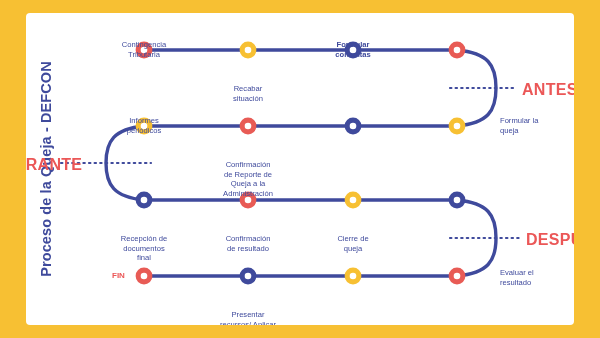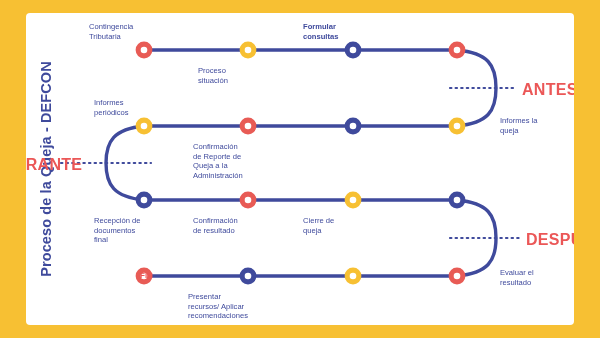--- a/index.html
+++ b/index.html
@@ -42,21 +42,21 @@
     left: 0; top: 0;
     width: 548px; height: 312px;
   }
   .nodelabel {
     position: absolute;
     color: #3F4A9C;
     font-size: 7.6px;
     line-height: 9.6px;
     white-space: pre-line;
   }
-  .nodelabel.c { transform: translateX(-50%); }
+  .nodelabel.c { text-align: center; transform: translateX(-50%); margin-top: 18px; }
   .nodelabel.l { text-align: left; }
   .phase {
     position: absolute;
     color: #EB5757;
     font-weight: bold;
     font-size: 16px;
     letter-spacing: 0.3px;
     white-space: nowrap;
   }
   .fin-label {
@@ -165,43 +165,43 @@
         <circle cx="327" cy="263" r="3.3" fill="#FFFFFF"></circle>
       </g>
       <g>
         <circle cx="431" cy="263" r="8.4" fill="#E85B55"></circle>
         <circle cx="431" cy="263" r="3.3" fill="#FFFFFF"></circle>
       </g>
     </svg>
 
     <div class="nodelabel c" style="left:118px; top:9px; width:110px;">Contingencia
 Tributaria</div>
-    <div class="nodelabel c" style="left:222px; top:53px; width:100px;">Proceso
+    <div class="nodelabel c" style="left:222px; top:53px; width:100px;">Recabar
 situación</div>
     <div class="nodelabel c" style="left:327px; top:9px; width:100px;font-weight:bold;">Formular
 consultas</div>
 
     <div class="nodelabel c" style="left:118px; top:85px; width:100px;">Informes
 periódicos</div>
     <div class="nodelabel c" style="left:222px; top:129px; width:110px;">Confirmación
 de Reporte de
 Queja a la
 Administración</div>
-    <div class="nodelabel l" style="left:474px; top:103px; width:70px;">Informes la
+    <div class="nodelabel l" style="left:474px; top:103px; width:70px;">Formular la
 queja</div>
 
     <div class="nodelabel c" style="left:118px; top:203px; width:100px;">Recepción de
 documentos
 final</div>
     <div class="nodelabel c" style="left:222px; top:203px; width:110px;">Confirmación
 de resultado</div>
     <div class="nodelabel c" style="left:327px; top:203px; width:100px;">Cierre de
 queja</div>
 
-    <div class="fin-label" style="left:86px; top:258px;margin-left:28px;">FIN</div>
+    <div class="fin-label" style="left:86px; top:258px;">FIN</div>
     <div class="nodelabel c" style="left:222px; top:279px; width:120px;">Presentar
 recursos/ Aplicar
 recomendaciones</div>
     <div class="nodelabel l" style="left:474px; top:255px; width:70px;">Evaluar el
 resultado</div>
 
     <div class="phase" style="left:496px; top:68px;">ANTES</div>
     <div class="phase" style="left:-24px; top:143px;">DURANTE</div>
     <div class="phase" style="left:500px; top:218px;">DESPUÉS</div>
 

